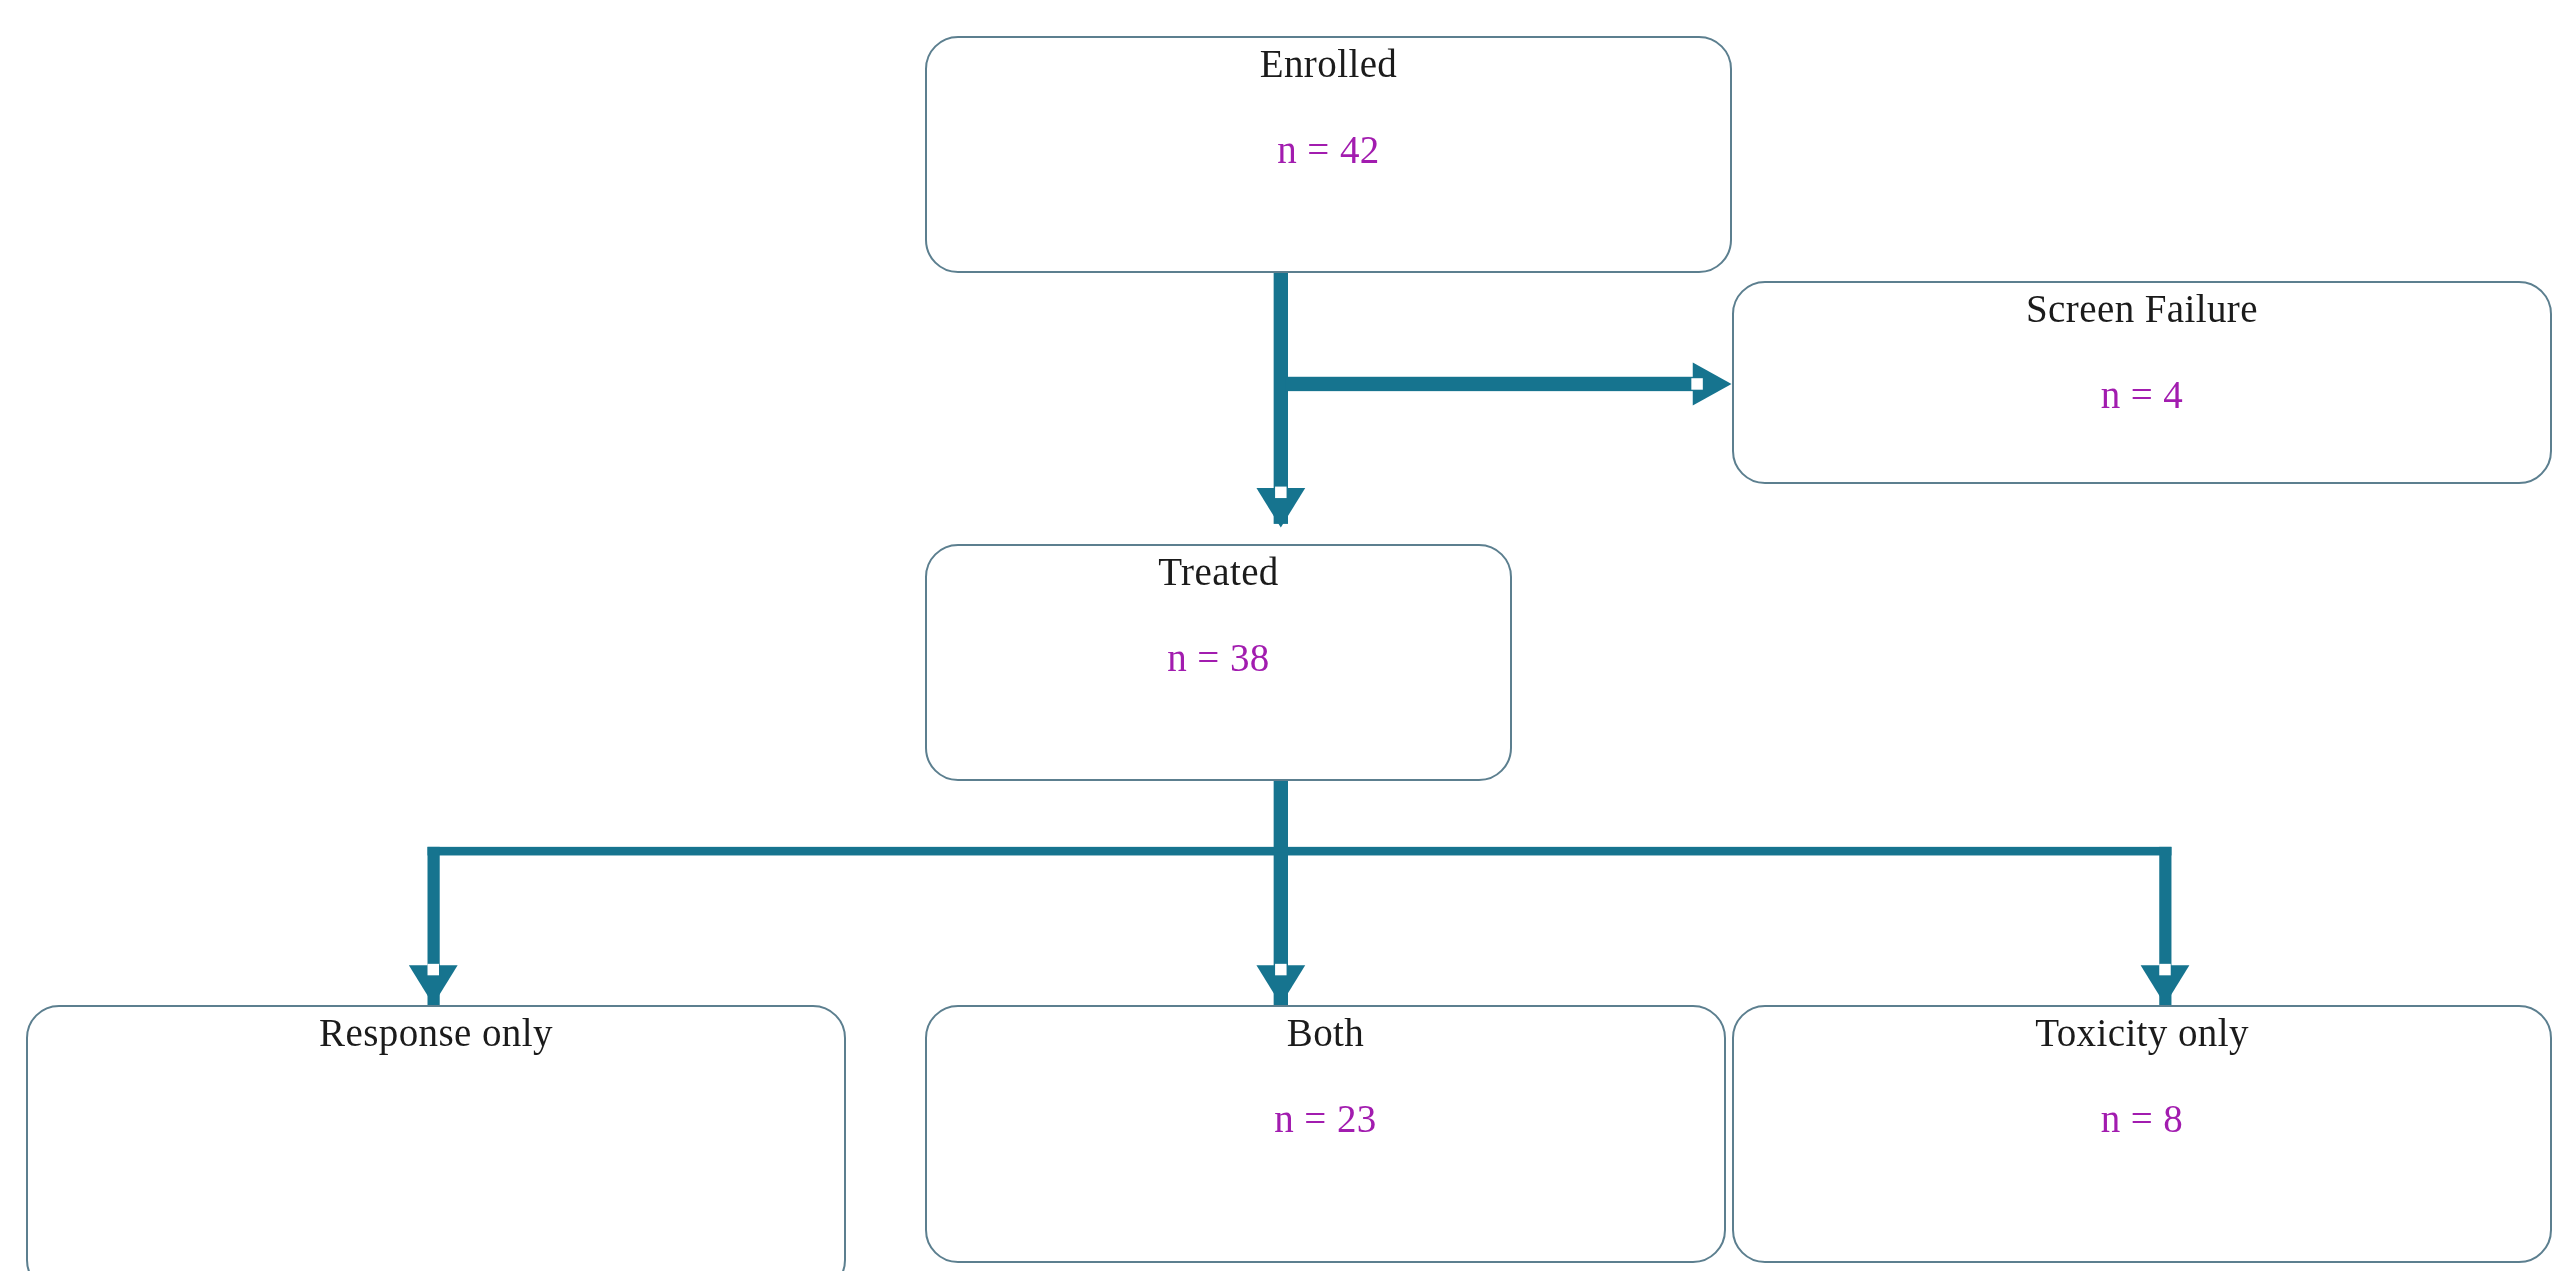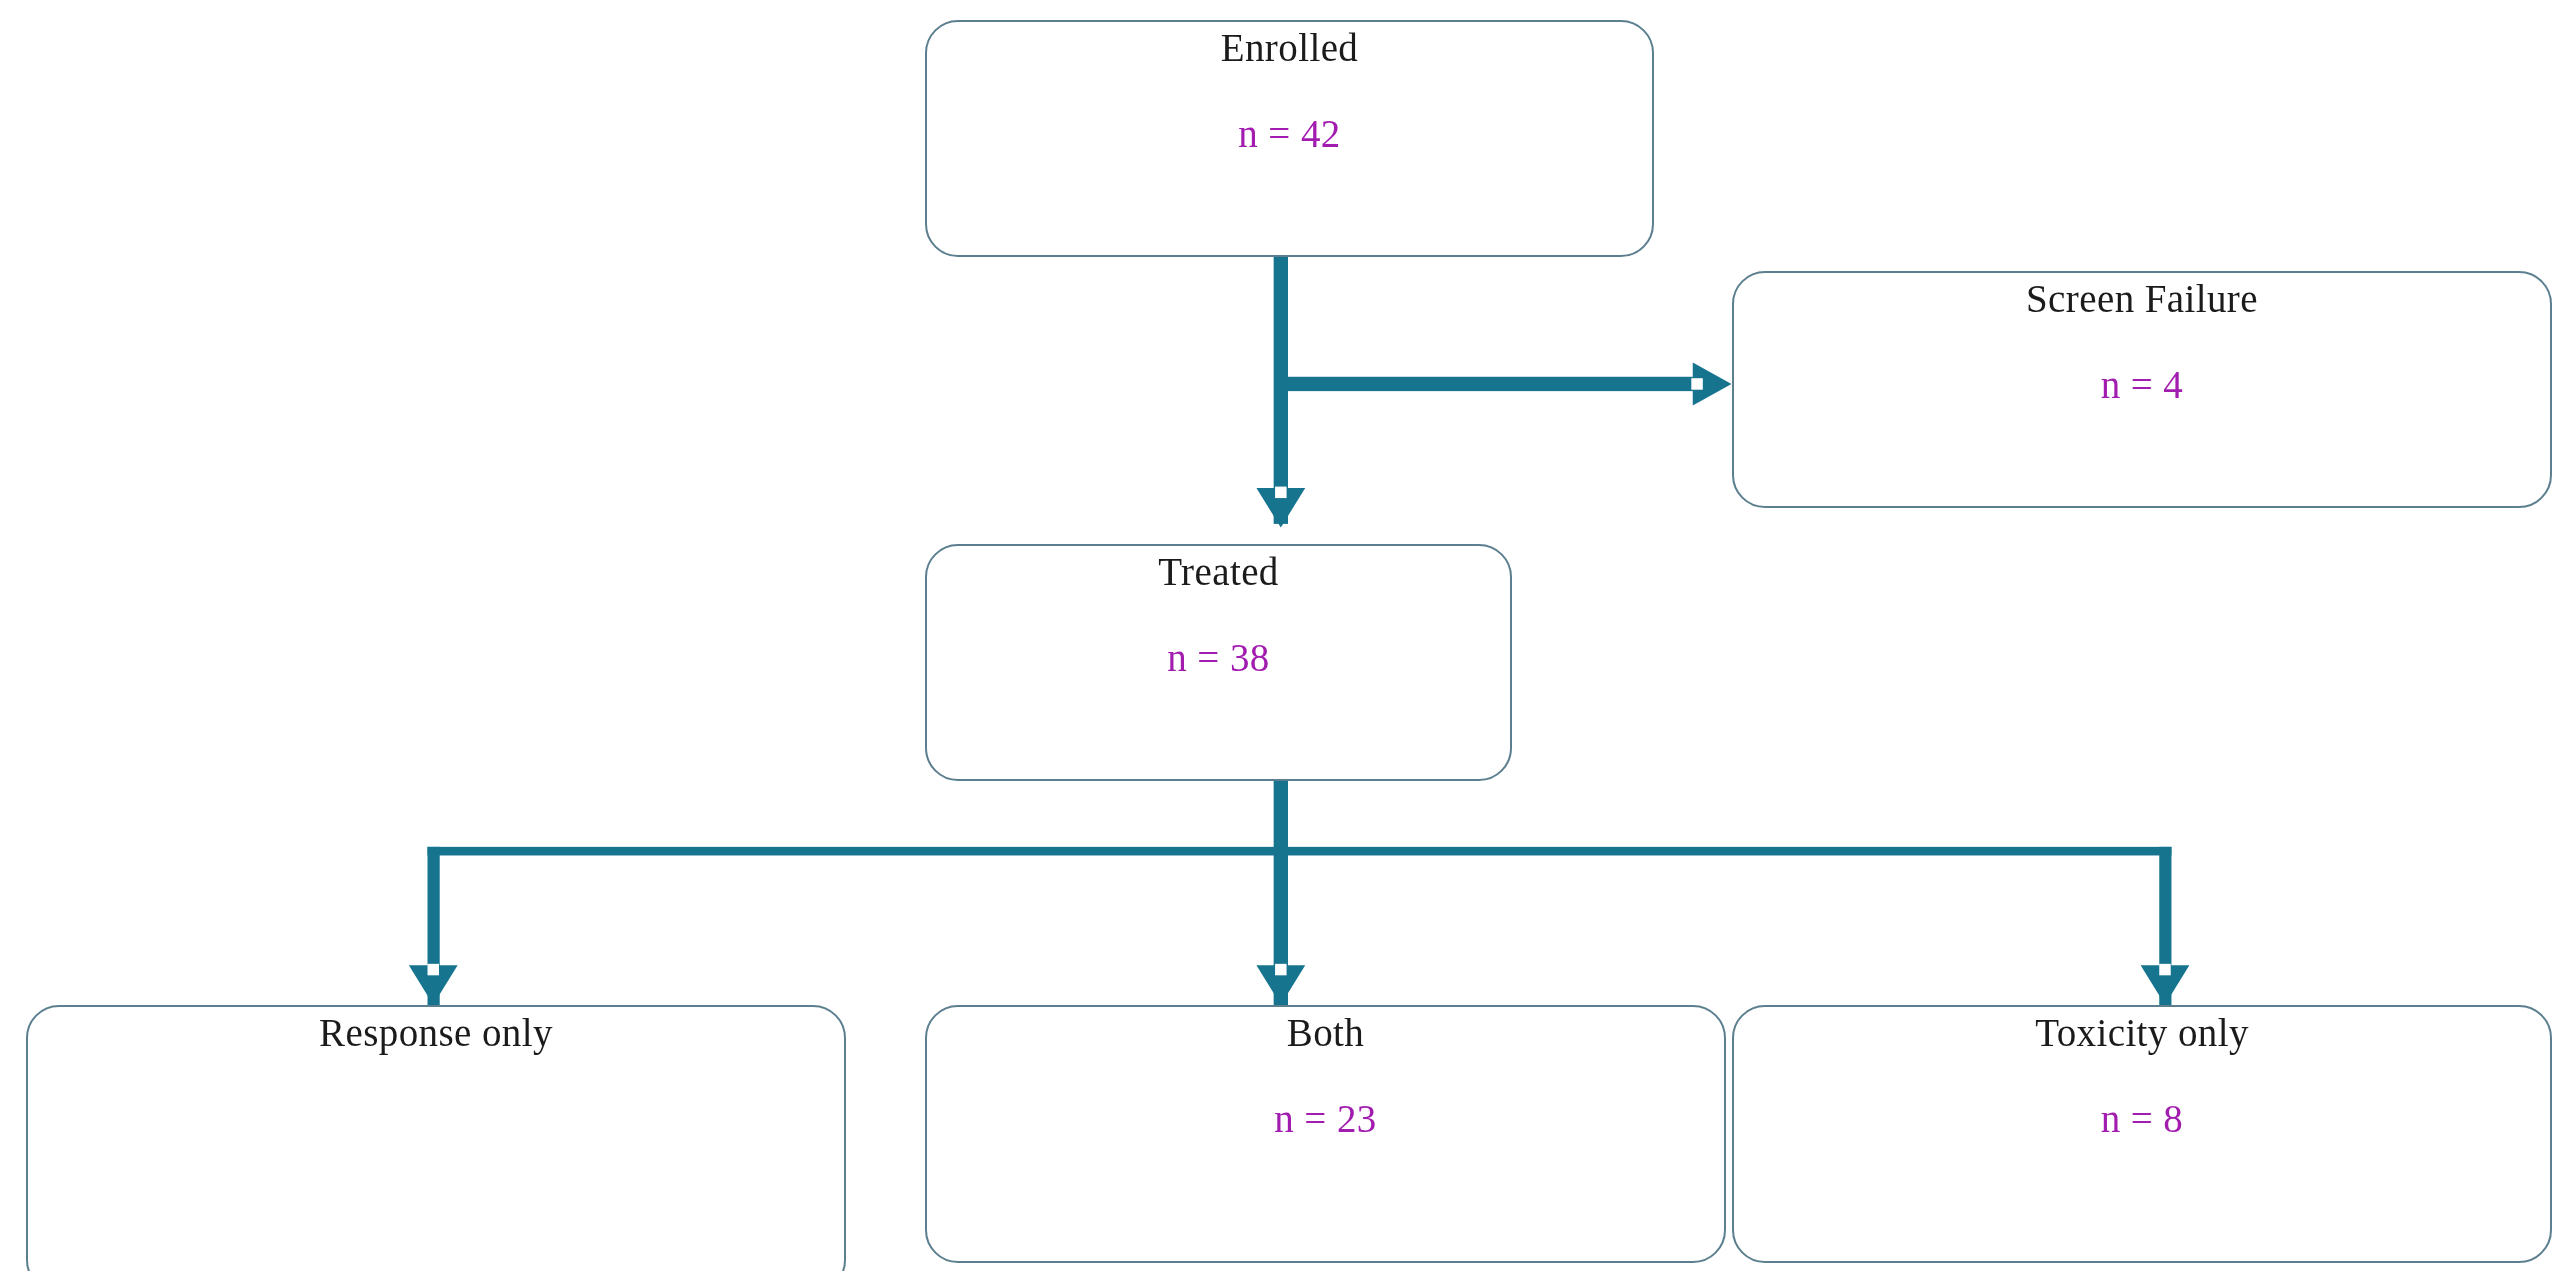--- a/index.html
+++ b/index.html
@@ -55,22 +55,22 @@
     right: 0;
     top: 92px;
     text-align: center;
     font-size: 39px;
     line-height: 1.05;
     color: #a21caf;
     letter-spacing: 0.4px;
     white-space: nowrap;
   }
   
-  #node-enrolled       { left: 925px; top:   20px; width: 729px; height: 237px; }
-  #node-screen-failure { left: 1732px; top:  271px; width: 820px; height: 237px; }
+  #node-enrolled       { left: 925px; top:   36px; width: 807px; height: 237px; }
+  #node-screen-failure { left: 1732px; top:  281px; width: 820px; height: 203px; }
   #node-treated        { left: 925px; top:  544px; width: 587px; height: 237px; }
   #node-response-only  { left:   26px; top: 1005px; width: 820px; height: 288px; }
   #node-both           { left: 925px; top: 1005px; width: 801px; height: 258px; }
   #node-toxicity-only  { left: 1732px; top: 1005px; width: 820px; height: 258px; }
 </style>
 </head>
 <body>
 
 <div id="canvas">
 

